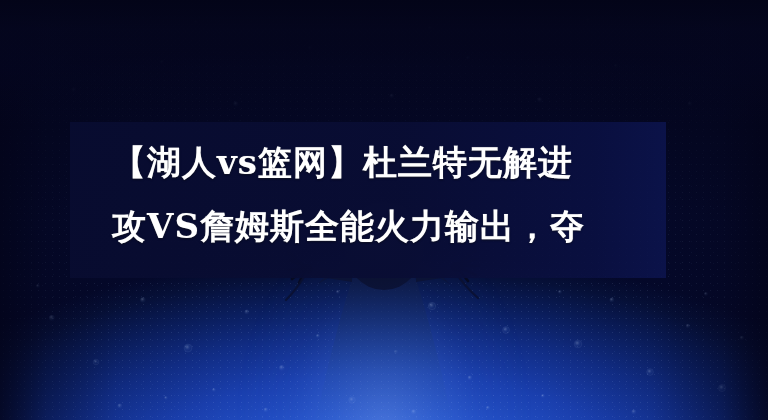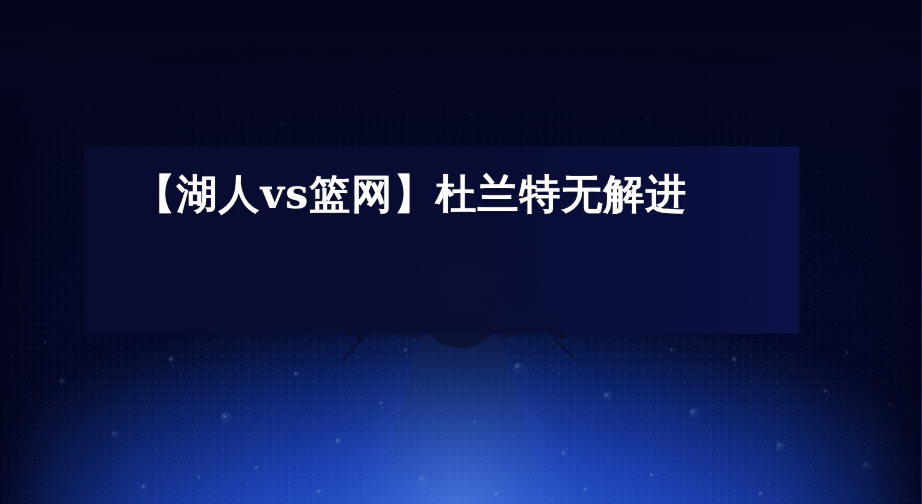--- a/index.html
+++ b/index.html
@@ -10,21 +10,21 @@
   }
   body {
     font-family: "Liberation Sans", sans-serif;
   }
 
   #stage {
     position: relative;
     width: 768px;
     height: 420px;
     overflow: hidden;
-    background: #3b82f6;
+    background: #7f1d1d;
   }
 
   
   .bg-base {
     position: absolute;
     inset: 0;
     background:
       radial-gradient(ellipse 70% 58% at 50% 118%,
         #3d74e8 0%,
         #2f62dc 16%,
@@ -278,15 +278,16 @@
       <path d="M455 271 C 462 283 470 291 478 298" stroke="#0a1130" stroke-width="2.2" fill="none" stroke-linecap="round" opacity="0.85"></path>
     </svg>
   </div>
 
   <div class="bg-vignette-top"></div>
   <div class="bg-vignette-sides"></div>
   <div class="bg-vignette-topfade"></div>
 
   <div class="caption-banner">
     <div class="caption-line">【湖人vs篮网】杜兰特无解进</div>
+    <div class="caption-line">攻VS詹姆斯全能火力输出，夺</div>
   </div>
 
 </div>
 
 </body></html>

